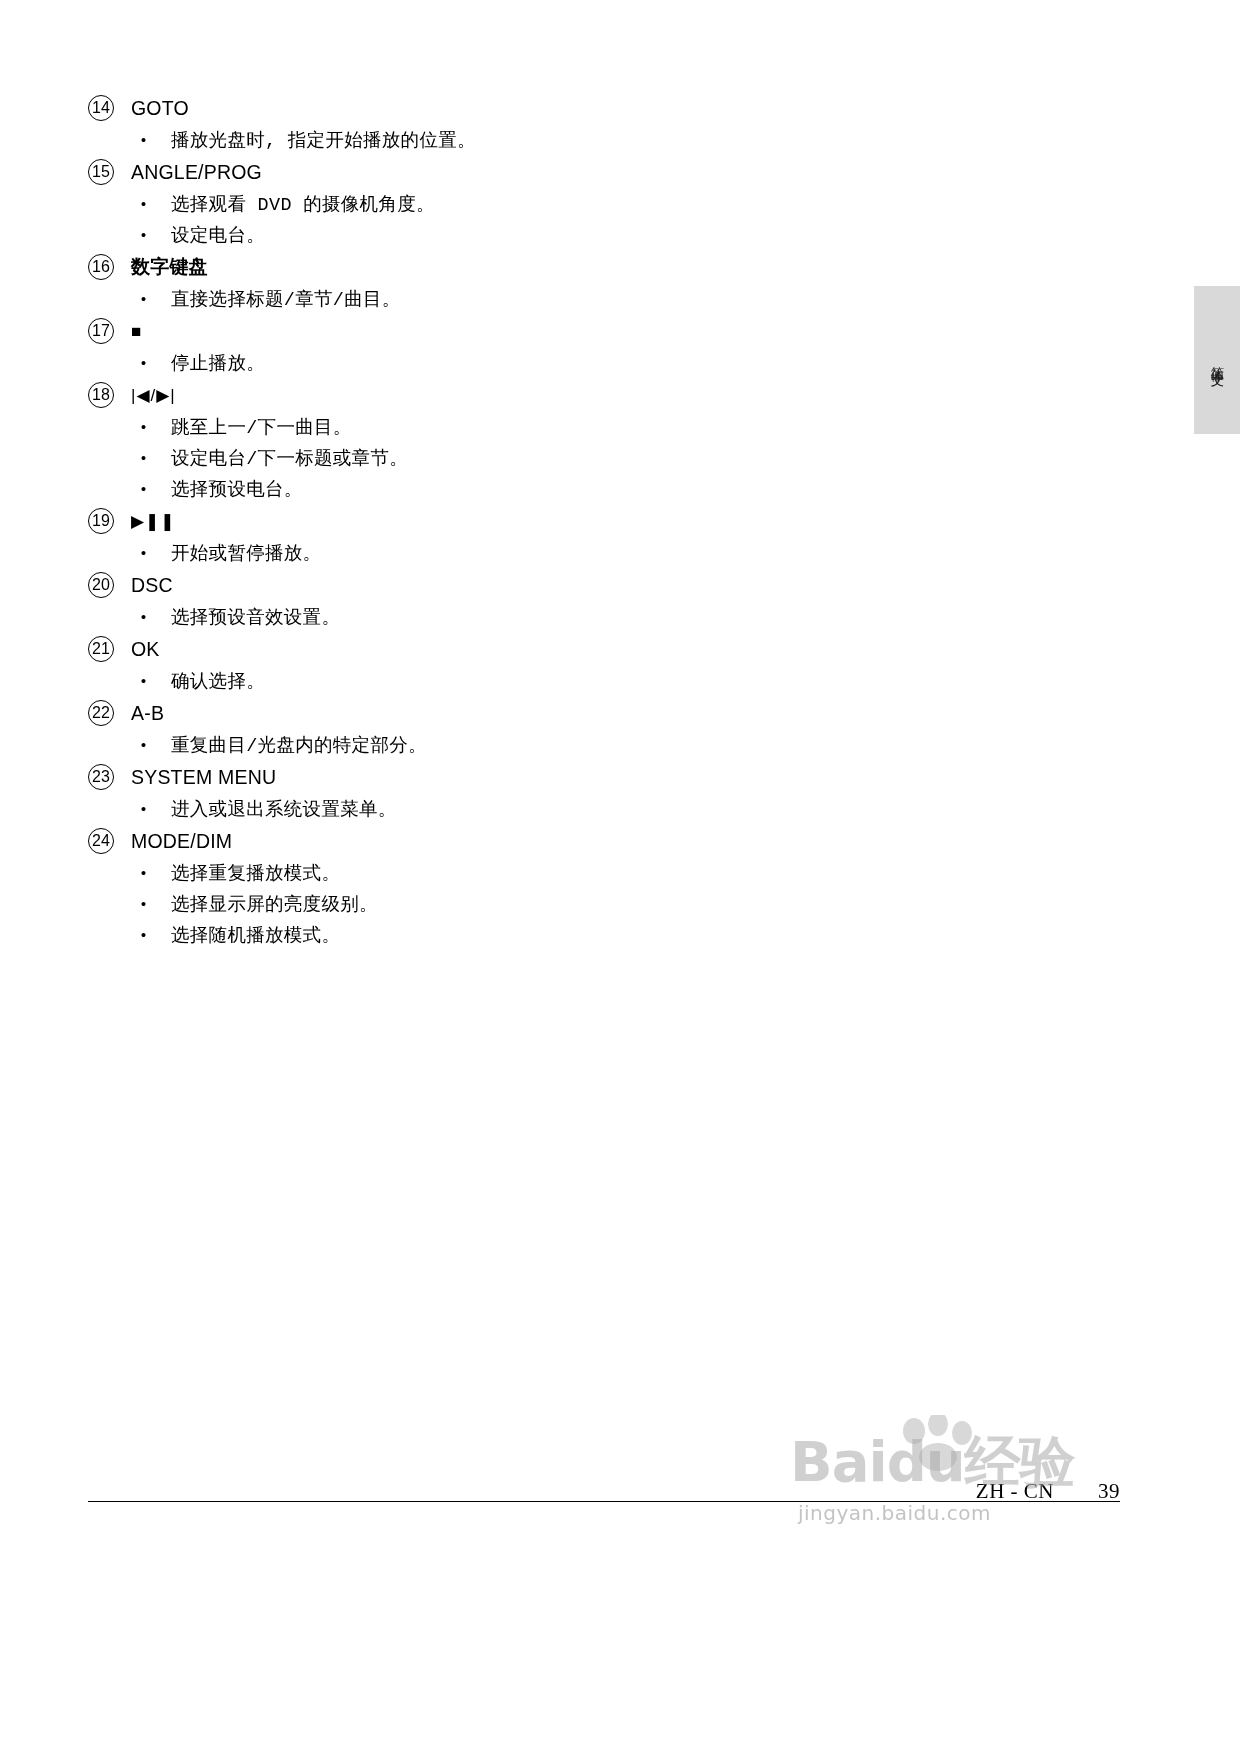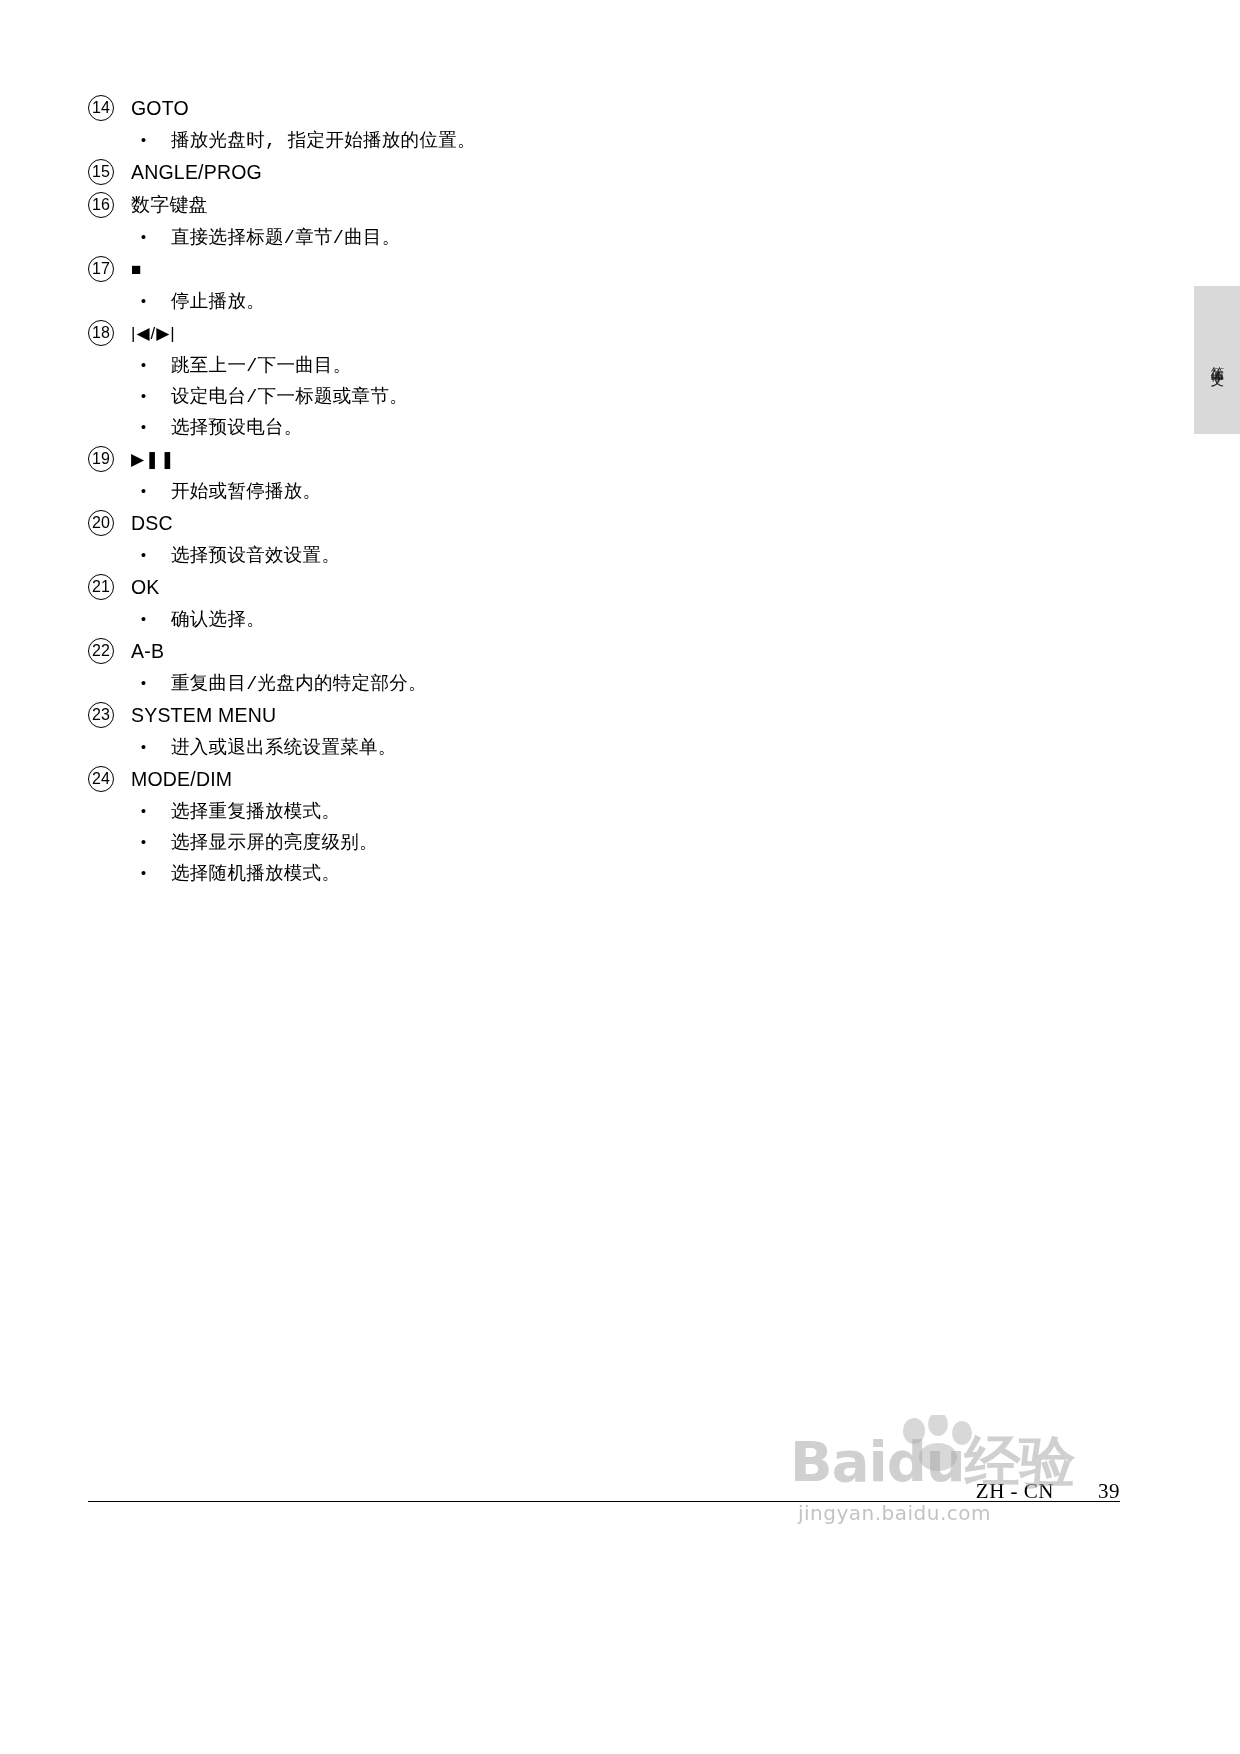--- a/index.html
+++ b/index.html
@@ -67,21 +67,21 @@
     box-sizing: border-box;
     font-family: "Liberation Sans", sans-serif;
   }
 
   .title {
     font-size: 19.5px;
     line-height: 26px;
     letter-spacing: 0.2px;
   }
   .title.cjk {
-    font-weight: normal;
+    font-weight: bold;
     font-size: 19px;
     text-align: center;
   }
   .title.glyph {
     font-size: 17px;
     line-height: 27px;
     letter-spacing: 1px;
   }
 
   ul.bullets {
@@ -191,20 +191,28 @@
         <li>
           <span class="wrap">播放光盘时, 指定开始播放的位置。</span>
         </li>
       </ul>
     </div>
     <div class="entry">
       <div class="entry-head">
         <div class="num">15</div>
         <div class="title ">ANGLE/PROG</div>
       </div>
+      <ul class="bullets">
+        <li>
+          <span class="wrap">选择观看 DVD 的摄像机角度。</span>
+        </li>
+        <li>
+          <span class="wrap">设定电台。</span>
+        </li>
+      </ul>
     </div>
     <div class="entry">
       <div class="entry-head">
         <div class="num">16</div>
         <div class="title cjk">数字键盘</div>
       </div>
       <ul class="bullets">
         <li>
           <span class="wrap">直接选择标题/章节/曲目。</span>
         </li>

